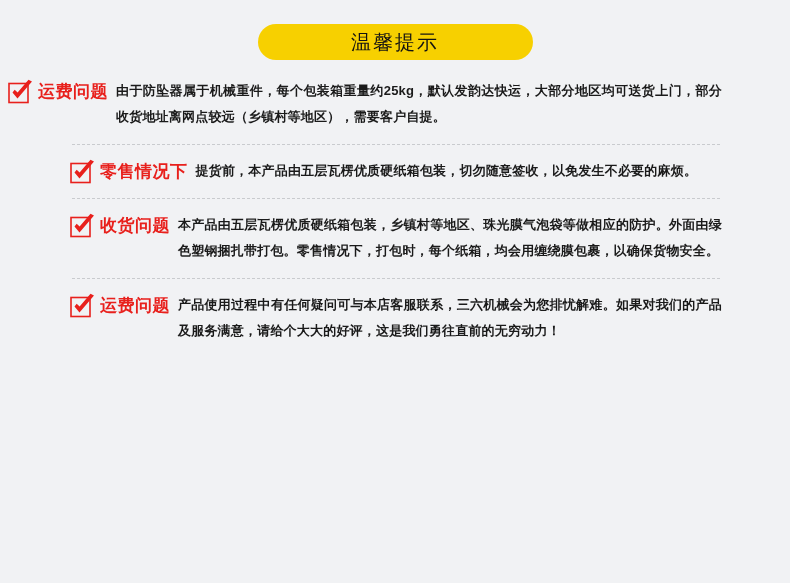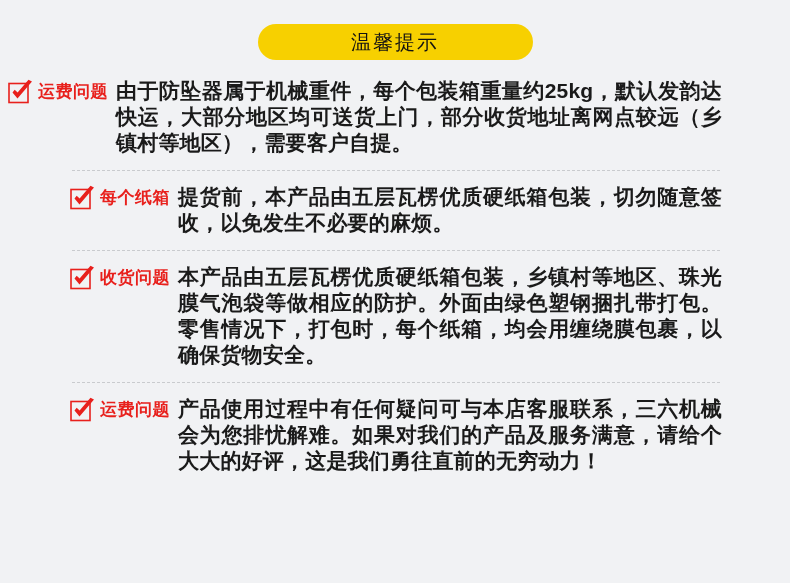--- a/index.html
+++ b/index.html
@@ -87,21 +87,21 @@
   .sec-label {
     color: #e8201c;
     font-size: 17px;
     font-weight: bold;
     line-height: 25px;
     letter-spacing: 0.5px;
   }
 
   .sec-body {
     color: #1a1a1a;
-    font-size: 21px;
+    font-size: 13px;
     font-weight: bold;
     line-height: 26px;
     letter-spacing: 0.2px;
     margin-left: 8px;
     flex: 1 1 auto;
     text-align: justify;
   }
 
   
   .divider {
@@ -141,21 +141,21 @@
     <div class="divider"></div>
 
     <div class="section">
       <div class="sec-head">
         <span class="check-icon">
           <svg viewBox="0 0 26 24" xmlns="http://www.w3.org/2000/svg">
             <rect x="1" y="3.5" width="19" height="19" fill="none" stroke="#e8201c" stroke-width="1.6"></rect>
             <path d="M4.5 12.5 L9.5 18.5 L24 1.5 L20.5 -0.3 L9.6 12.6 L6.7 9.8 Z" fill="#e8201c"></path>
           </svg>
         </span>
-        <span class="sec-label">每个纸箱</span>
+        <span class="sec-label">零售情况下</span>
       </div>
       <div class="sec-body">提货前，本产品由五层瓦楞优质硬纸箱包装，切勿随意签收，以免发生不必要的麻烦。</div>
     </div>
 
     <div class="divider"></div>
 
     <div class="section">
       <div class="sec-head">
         <span class="check-icon">
           <svg viewBox="0 0 26 24" xmlns="http://www.w3.org/2000/svg">

